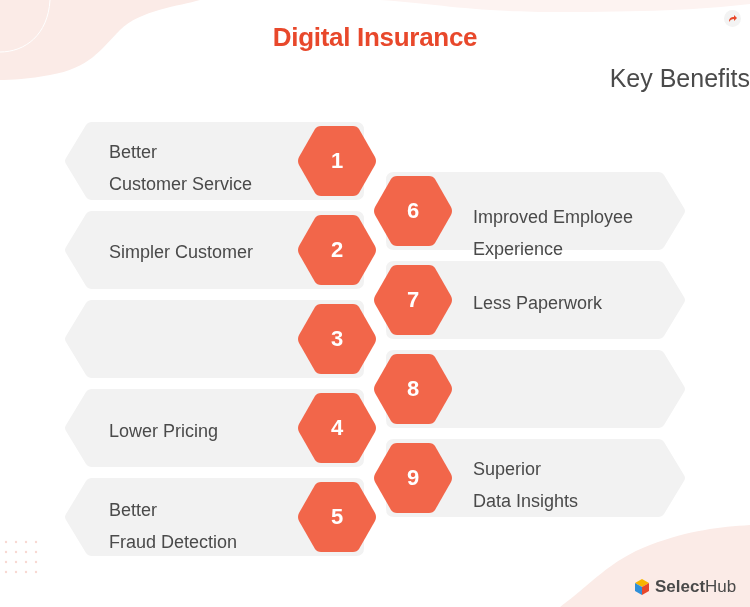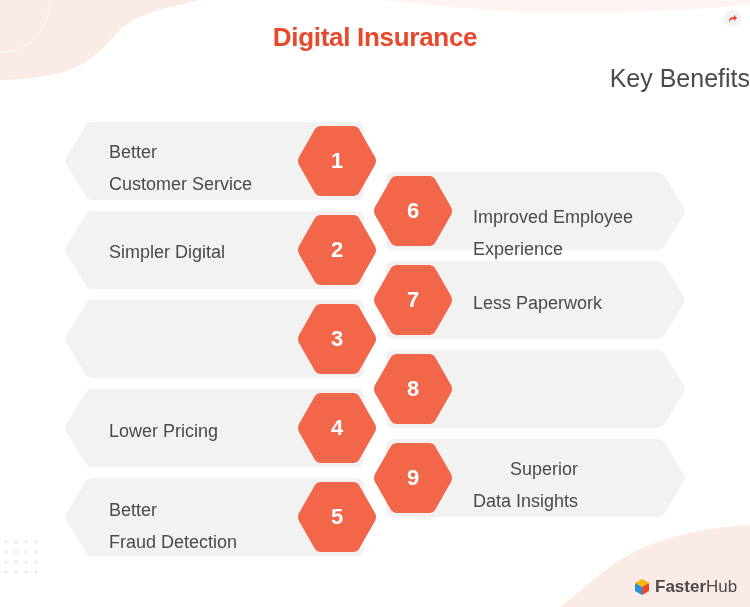--- a/index.html
+++ b/index.html
@@ -63,21 +63,21 @@
   <svg class="shape" width="300" height="78" viewBox="0 0 300 78">
       <path d="M28,0 L292,0 Q300,0 300,8 L300,70 Q300,78 292,78 L28,78 Q24,78 22,75 L2,42 Q0,39 2,36 L22,3 Q24,0 28,0 Z" fill="#f2f2f2"></path>
     </svg>
   <div class="label" style="left:45px;top:14px;">Better
 Customer Service</div>
 </div>
 <div class="card" style="left:64px;top:211px;width:300px;">
   <svg class="shape" width="300" height="78" viewBox="0 0 300 78">
       <path d="M28,0 L292,0 Q300,0 300,8 L300,70 Q300,78 292,78 L28,78 Q24,78 22,75 L2,42 Q0,39 2,36 L22,3 Q24,0 28,0 Z" fill="#f2f2f2"></path>
     </svg>
-  <div class="label" style="left:45px;top:25px;">Simpler Digital</div>
+  <div class="label" style="left:45px;top:25px;">Simpler Customer</div>
 </div>
 <div class="card" style="left:64px;top:300px;width:300px;">
   <svg class="shape" width="300" height="78" viewBox="0 0 300 78">
       <path d="M28,0 L292,0 Q300,0 300,8 L300,70 Q300,78 292,78 L28,78 Q24,78 22,75 L2,42 Q0,39 2,36 L22,3 Q24,0 28,0 Z" fill="#f2f2f2"></path>
     </svg>
 </div>
 <div class="card" style="left:64px;top:389px;width:300px;">
   <svg class="shape" width="300" height="78" viewBox="0 0 300 78">
       <path d="M28,0 L292,0 Q300,0 300,8 L300,70 Q300,78 292,78 L28,78 Q24,78 22,75 L2,42 Q0,39 2,36 L22,3 Q24,0 28,0 Z" fill="#f2f2f2"></path>
     </svg>
@@ -106,21 +106,21 @@
 </div>
 <div class="card" style="left:386px;top:350px;width:300px;">
   <svg class="shape" width="300" height="78" viewBox="0 0 300 78">
       <path d="M8,0 L272,0 Q276,0 278,3 L298,36 Q300,39 298,42 L278,75 Q276,78 272,78 L8,78 Q0,78 0,70 L0,8 Q0,0 8,0 Z" fill="#f2f2f2"></path>
     </svg>
 </div>
 <div class="card" style="left:386px;top:439px;width:300px;">
   <svg class="shape" width="300" height="78" viewBox="0 0 300 78">
       <path d="M8,0 L272,0 Q276,0 278,3 L298,36 Q300,39 298,42 L278,75 Q276,78 272,78 L8,78 Q0,78 0,70 L0,8 Q0,0 8,0 Z" fill="#f2f2f2"></path>
     </svg>
-  <div class="label" style="left:87px;top:14px;text-align:right;">Superior
+  <div class="label" style="left:87px;top:14px;">Superior
 Data Insights</div>
 </div>
 
 <div class="hex" style="left:297px;top:125px;">
   <svg width="80" height="72" viewBox="0 0 80 72">
       <path d="M24,1 L56,1 Q60,1 62,4 L78,32 Q80,36 78,40 L62,68 Q60,71 56,71 L24,71 Q20,71 18,68 L2,40 Q0,36 2,32 L18,4 Q20,1 24,1 Z" fill="#f2664a"></path>
     </svg>
   <div class="num">1</div>
 </div>
 <div class="hex" style="left:297px;top:214px;">
@@ -172,14 +172,14 @@
     </svg>
   <div class="num">9</div>
 </div>
 
 <div class="logo">
   <svg width="18" height="18" viewBox="0 0 18 18">
     <path d="M9,1 L16,5 L9,9 L2,5 Z" fill="#f7b500"></path>
     <path d="M2,5 L9,9 L9,17 L2,13 Z" fill="#2f8fd8"></path>
     <path d="M16,5 L9,9 L9,17 L16,13 Z" fill="#e8482b"></path>
   </svg>
-  <span class="text"><b>Faster</b><span>Hub</span></span>
+  <span class="text"><b>Select</b><span>Hub</span></span>
 </div>
 
 </body></html>

